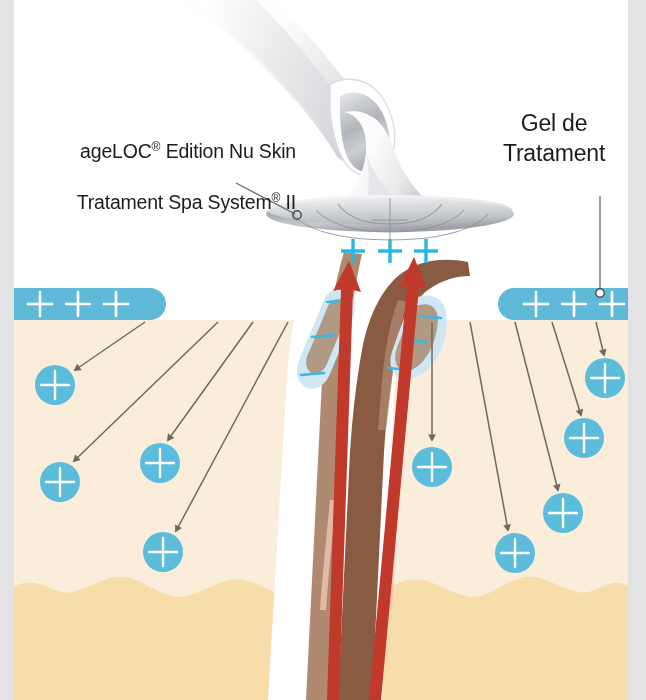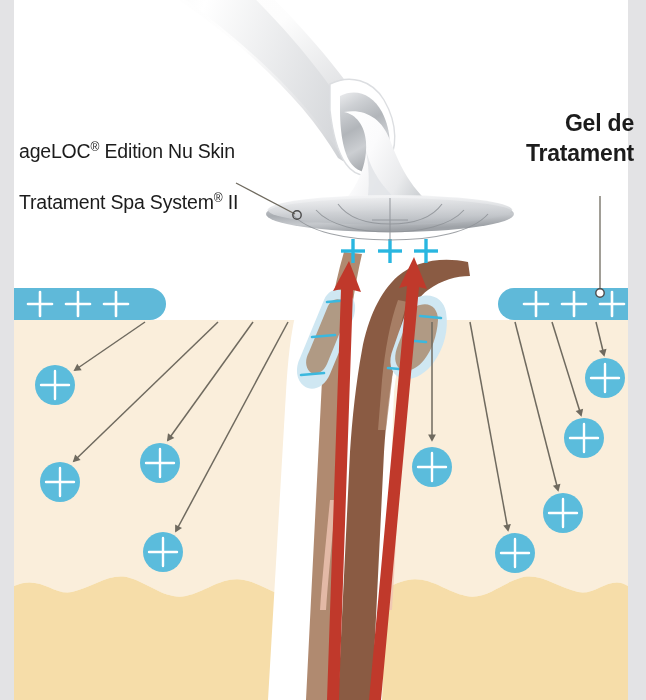--- a/index.html
+++ b/index.html
@@ -24,33 +24,32 @@
   }
   .label {
     position: absolute;
     color: #1c1c1c;
     font-family: "Liberation Sans", sans-serif;
     letter-spacing: -0.2px;
     line-height: 1.32;
     white-space: pre-line;
   }
   #device-label {
-    left: 19px;
+    left: 6px;
     top: 113px;
     width: 290px;
-    text-align: left;
+    text-align: right;
     font-size: 19.5px;
   }
   #gel-label {
     left: 474px;
     top: 108px;
     width: 160px;
-    text-align: right;
+    text-align: center;
     font-size: 23px;
-    font-weight: bold;
   }
   .sup {
     font-size: 0.62em;
     vertical-align: 0.55em;
     letter-spacing: 0;
   }
 </style>
 </head>
 <body>
 

